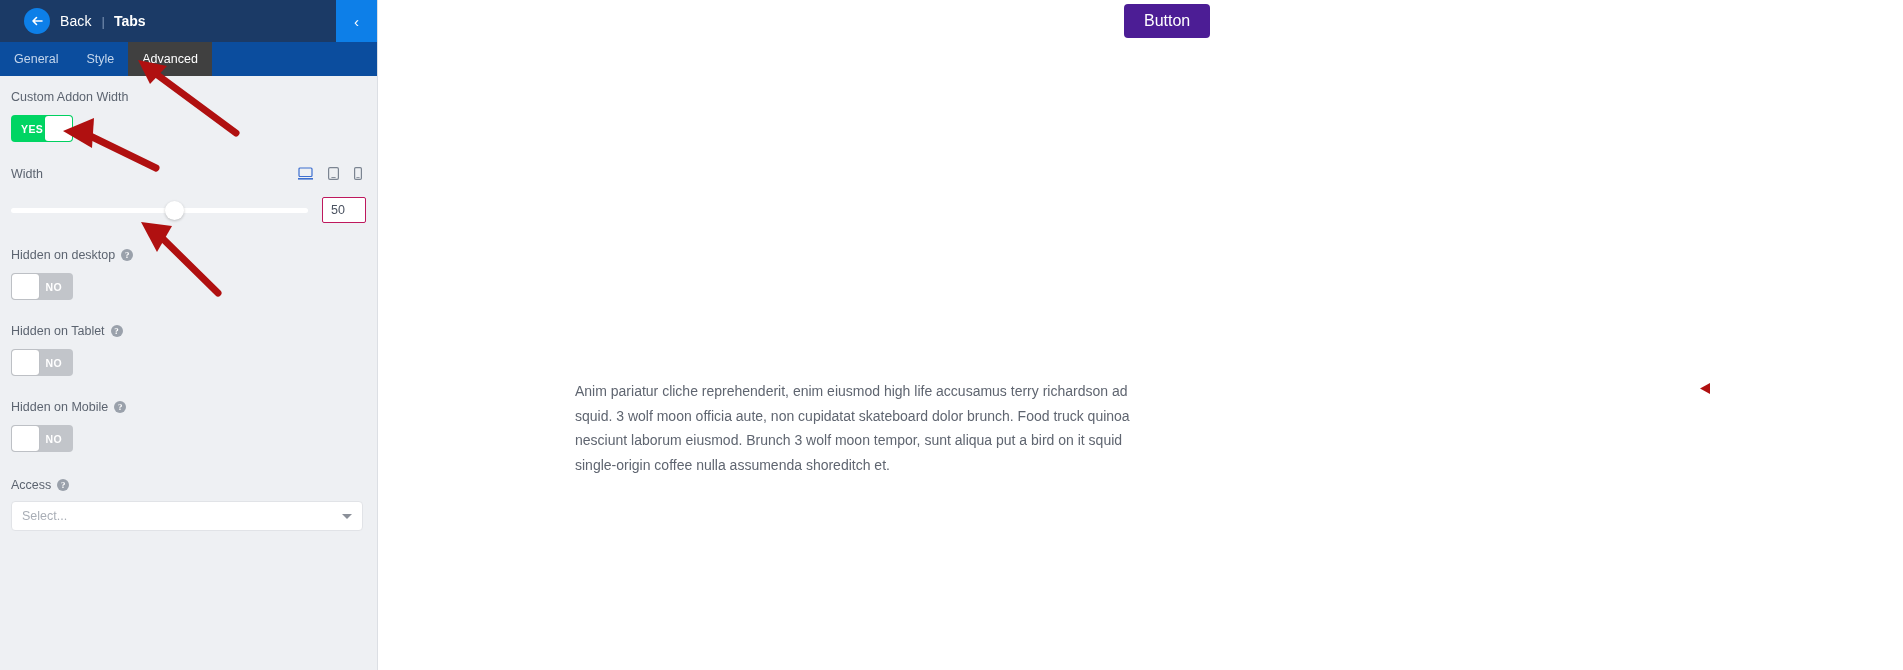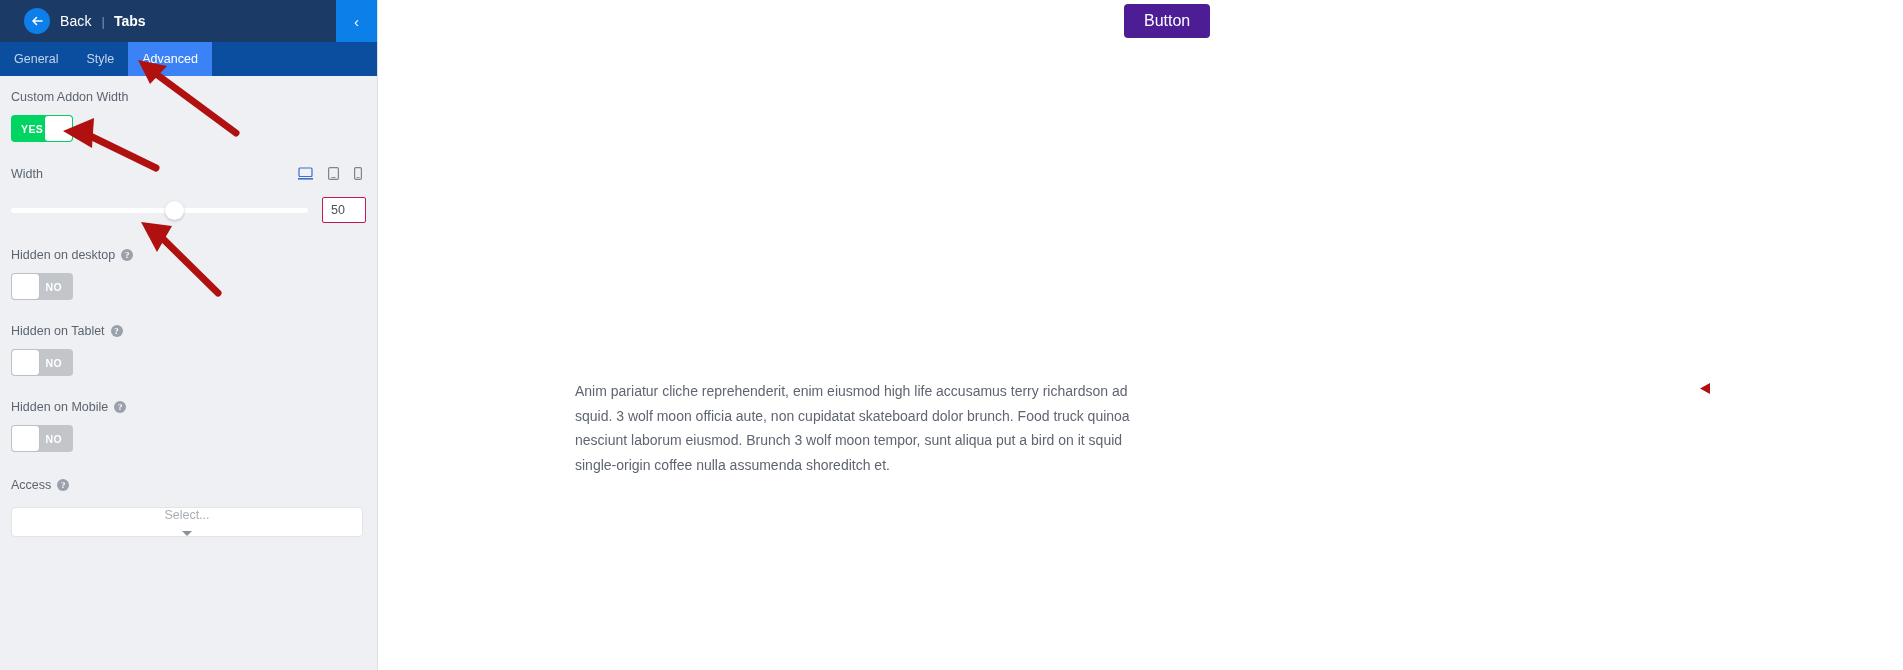--- a/index.html
+++ b/index.html
@@ -49,21 +49,21 @@
   .sb-tabs {
     height: 34px; background: #0b4d9e;
     display: flex; align-items: stretch;
   }
   .sb-tab {
     display: flex; align-items: center;
     padding: 0 14px;
     color: #c4d6ec; font-size: 12.5px;
     cursor: pointer; user-select: none;
   }
-  .sb-tab.active { background: #3b82f6; color: #ffffff; }
+  .sb-tab.active { background: #404040; color: #ffffff; }
 
   .sb-body { padding: 14px 11px 0 11px; }
 
   .field-label {
     color: #5c6470; font-size: 12.5px;
     display: flex; align-items: center; gap: 6px;
   }
   .help-icon {
     width: 12px; height: 12px; border-radius: 50%;
     background: #9aa1ab; color: #fff;
@@ -115,24 +115,24 @@
     cursor: pointer;
   }
   .num-input {
     width: 44px; height: 26px; margin-left: 14px;
     background: #fff; border: 1px solid #be185d; border-radius: 2px;
     font-size: 12.5px; color: #4a5260; padding-left: 8px;
     font-family: "Liberation Sans", sans-serif;
   }
 
   .select-box {
-    margin-top: 15px; height: 30px; width: 352px;
+    margin-top: 9px; height: 30px; width: 352px;
     background: #ffffff; border: 1px solid #e1e3e7; border-radius: 4px;
     display: flex; align-items: center; justify-content: space-between;
-    padding: 0 10px; cursor: pointer; flex-direction: column;
+    padding: 0 10px; cursor: pointer;
   }
   .select-box .ph { color: #a9aeb6; font-size: 12.5px; }
   .caret {
     width: 0; height: 0;
     border-left: 5px solid transparent; border-right: 5px solid transparent;
     border-top: 5px solid #8b9099;
   }
   .mb-md { margin-top: 11px; }
 
   

